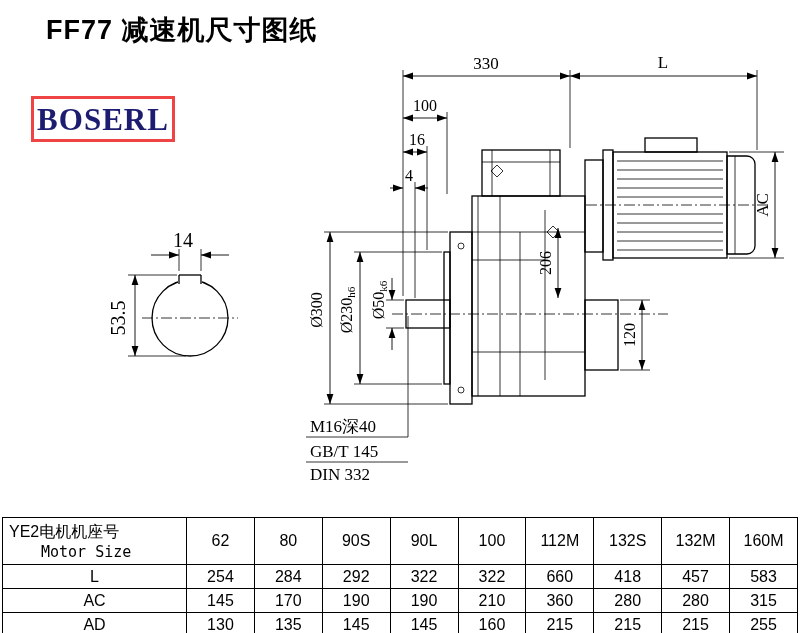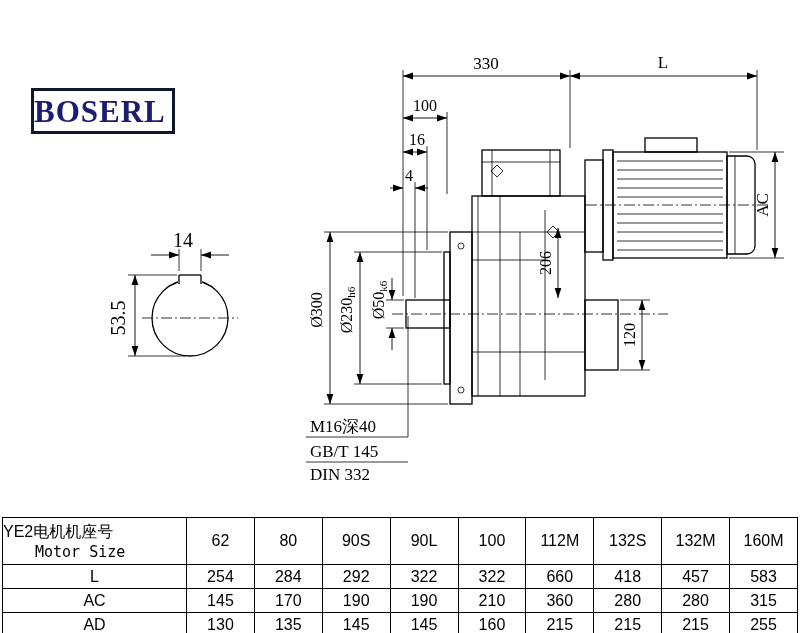--- a/index.html
+++ b/index.html
@@ -1,43 +1,44 @@
 <!DOCTYPE html>
 <html><head>
 <meta charset="utf-8">
 <style>
   html,body{margin:0;padding:0;background:#fff;}
   .page{position:relative;width:800px;height:633px;background:#fff;overflow:hidden;
         font-family:"Liberation Sans",sans-serif;color:#000;}
   .title{position:absolute;left:46px;top:12px;font-size:27px;font-weight:bold;
          letter-spacing:1px;white-space:nowrap;}
-  .logo{position:absolute;left:31px;top:88px;width:138px;height:40px;
-        border:3px solid #0f172a;display:flex;align-items:center;
+  .logo{position:absolute;left:31px;top:96px;width:138px;height:40px;
+        border:3px solid #ef4444;display:flex;align-items:center;justify-content:center;
         background:#fff;}
   .logo span{font-family:"Liberation Serif",serif;font-size:31px;font-weight:bold;
         color:#1c1c70;letter-spacing:1px;line-height:1;}
   svg{position:absolute;left:0;top:0;}
   .ol{fill:none;stroke:#000;stroke-width:1.3;}
   .tn{fill:none;stroke:#000;stroke-width:0.8;}
   .dl{fill:none;stroke:#000;stroke-width:0.9;}
   .cl{fill:none;stroke:#000;stroke-width:0.8;stroke-dasharray:11 3 2 3;}
   text.dt{font-family:"Liberation Serif",serif;fill:#000;}
   .t16{font-size:16px;} .t17{font-size:17px;} .t20{font-size:20px;}
   .dimtable{position:absolute;left:2px;top:517px;width:796px;
         border-collapse:collapse;table-layout:fixed;background:#fff;}
   .dimtable td{border:1px solid #000;text-align:center;font-size:16px;
         padding:0;height:23px;overflow:hidden;}
-  .dimtable td.hc{text-align:left;padding-left:0;height:46px;font-size:16px;}
+  .dimtable td.hc{text-align:left;padding-left:6px;height:46px;font-size:16px;}
   .dimtable .mono{font-family:"DejaVu Sans Mono",monospace;font-size:15px;margin-left:32px;}
 </style>
 </head>
 <body>
 
 <div class="page">
 
+  <div class="title">FF77 减速机尺寸图纸</div>
 
   <div class="logo">
     <span>BOSERL</span>
   </div>
 
   <svg width="800" height="517" viewBox="0 0 800 517">
     <defs>
       <marker id="arr" markerUnits="userSpaceOnUse" markerWidth="11" markerHeight="8" refX="10" refY="4" orient="auto-start-reverse">
         <path d="M0,0.6 L10,4 L0,7.4 Z" fill="#000"></path>
       </marker>

